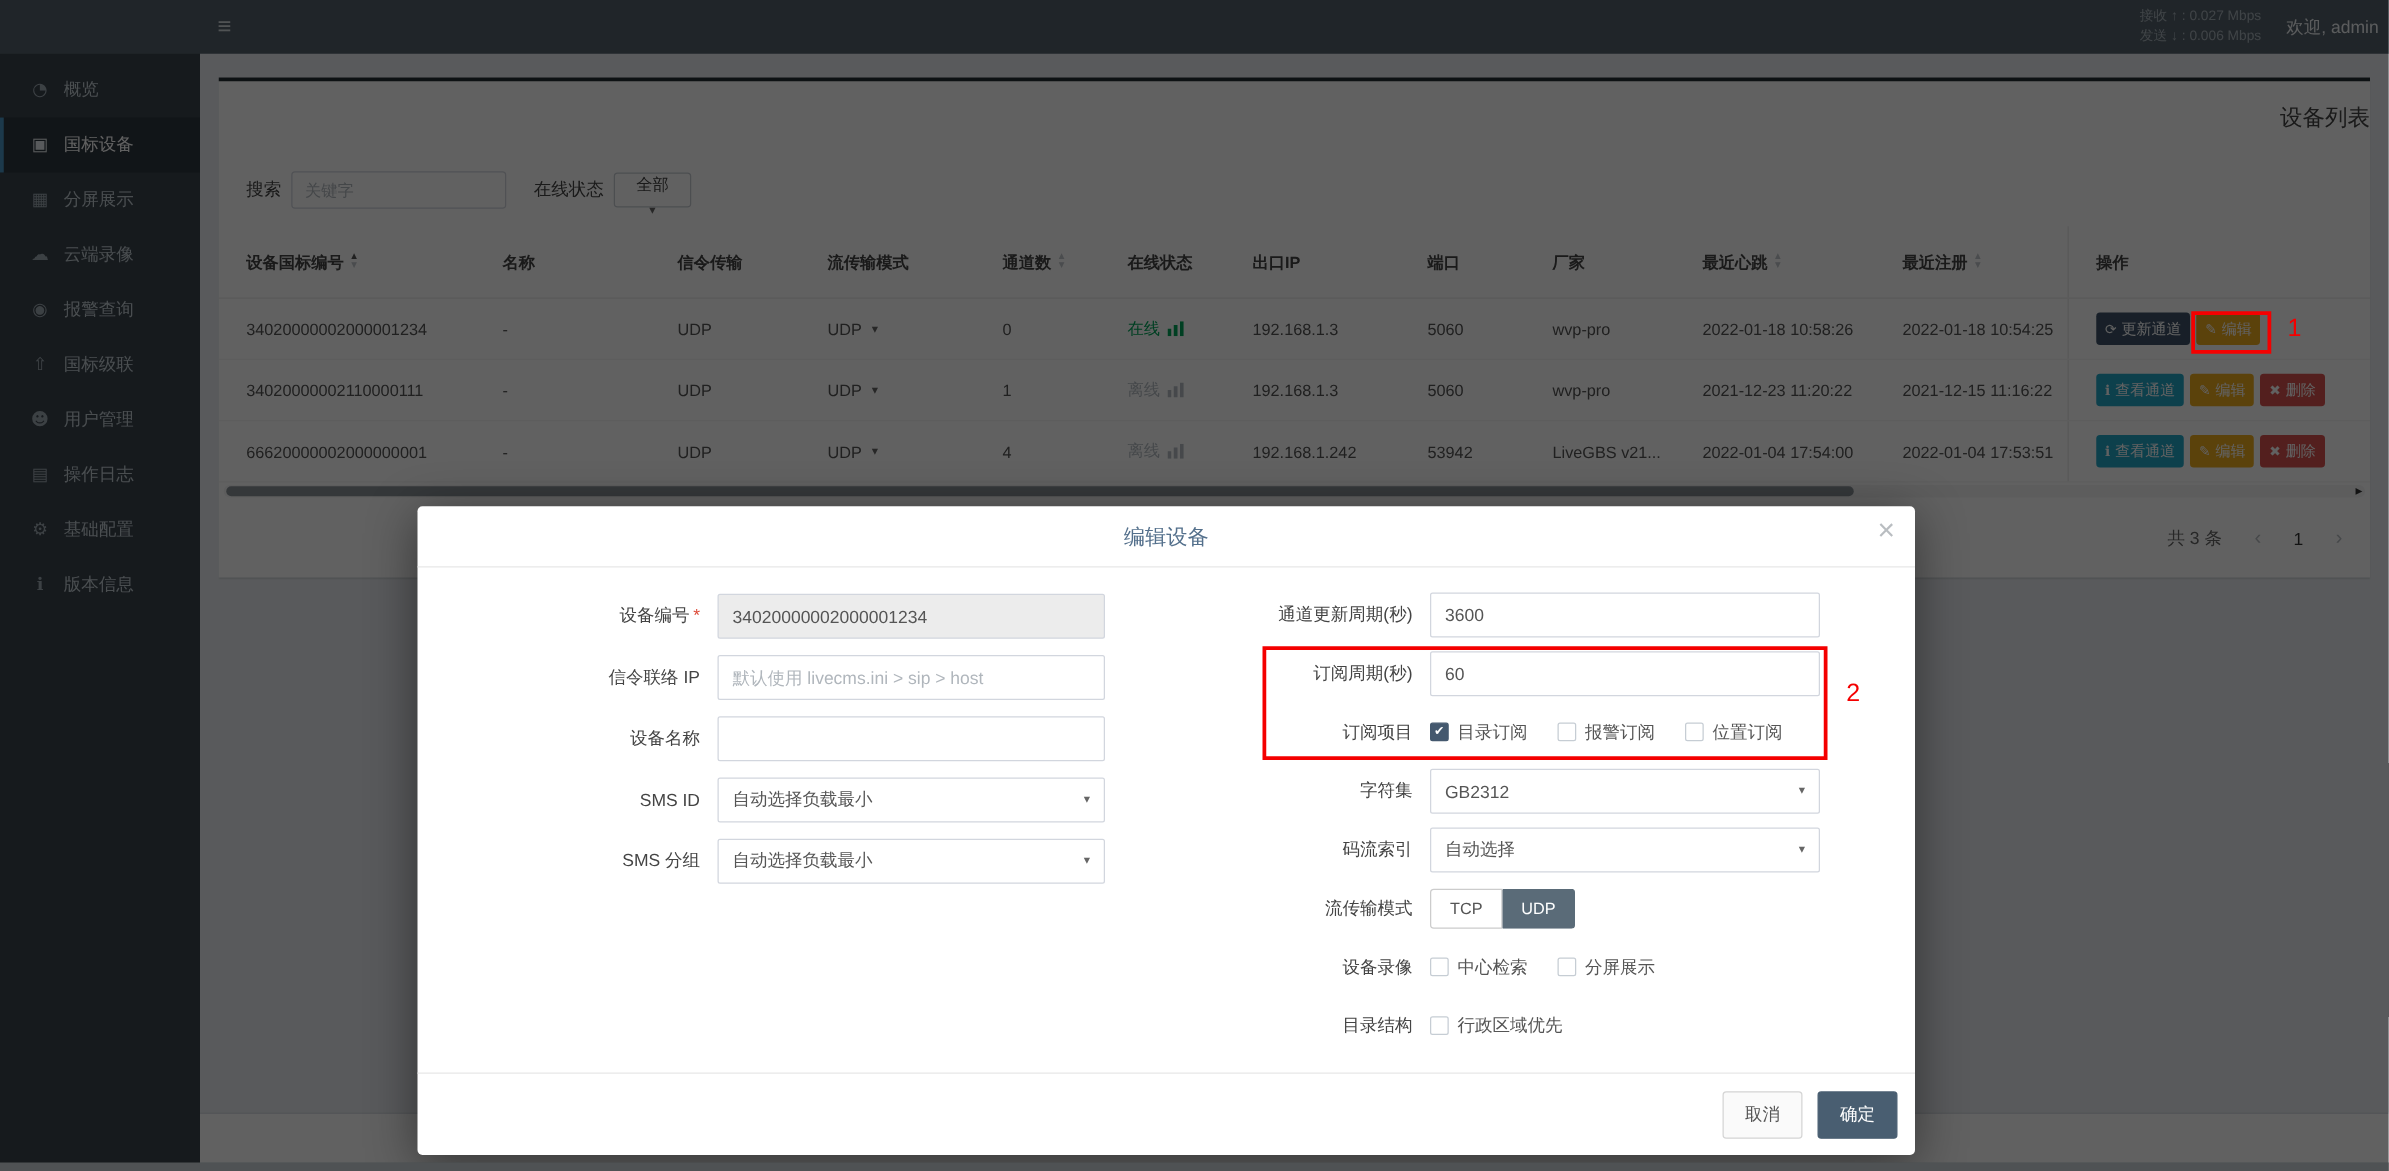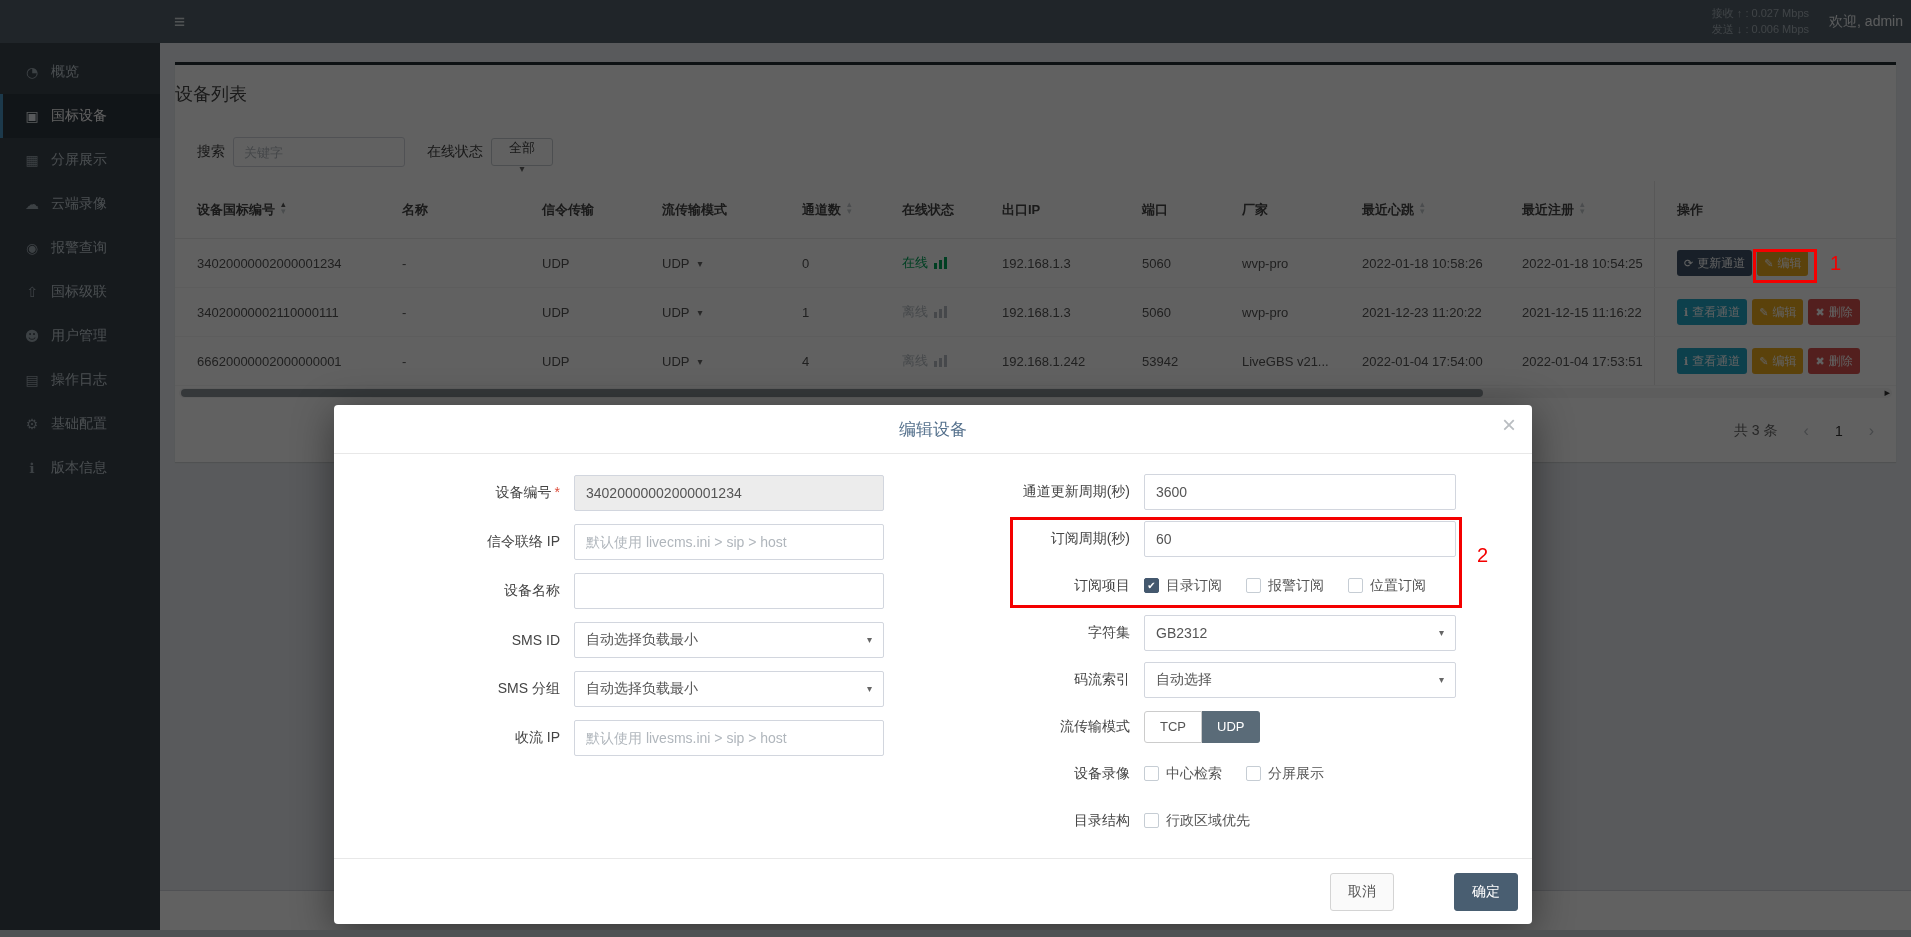--- a/index.html
+++ b/index.html
@@ -25,21 +25,21 @@
   .side-item{height:44px;display:flex;align-items:center;padding-left:19px;color:#c2cdd3;
              font-size:14px;cursor:pointer;border-left:3px solid transparent;}
   .side-item .sicon{width:20px;margin-right:9px;font-size:14px;text-align:center;
                     font-family:"DejaVu Sans",sans-serif;color:#9fabb3;}
   .side-item.active{background:#2f3840;border-left-color:var(--accent);color:#fff;}
   .side-item.active .sicon{color:#e7edf1;}
   
   .content{position:absolute;left:160px;top:43px;right:0;bottom:0;background:#e9edf1;}
   .box{position:absolute;left:15px;right:15px;top:19px;background:#fff;border-top:3px solid #222d32;
        box-shadow:0 1px 1px rgba(0,0,0,.1);}
-  .box-header{height:58px;display:flex;align-items:center;justify-content:flex-start;}
+  .box-header{height:58px;display:flex;align-items:center;justify-content:flex-end;}
   .page-title{font-size:18px;color:#444;}
   .toolbar{height:58px;display:flex;align-items:center;padding:0 22px;font-size:14px;color:#444;}
   .toolbar .lbl{margin-right:8px;}
   .search-input{width:172px;height:30px;border:1px solid #d2d6de;border-radius:3px;padding:0 10px;
                 font-size:13px;color:#555;font-family:inherit;}
   .search-input::placeholder{color:#b4bac0;}
   .gap{width:22px;}
   .mini-select{height:28px;min-width:62px;border:1px solid #c8cdd3;border-radius:3px;display:inline-flex;
                align-items:center;justify-content:space-between;padding:0 8px;font-size:13px;color:#444;
                cursor:pointer;background:#fff;gap:6px;flex-direction:column;}
@@ -112,21 +112,21 @@
   .segbtn{height:32px;padding:0 15px;font-size:13px;border:1px solid #ccc;background:#fff;color:#555;
           cursor:pointer;font-family:inherit;}
   .segbtn:first-child{border-radius:3px 0 0 3px;}
   .segbtn:last-child{border-radius:0 3px 3px 0;border-left:none;}
   .segbtn.active{background:#5a6b78;border-color:#5a6b78;color:#fff;}
   .modal-footer{position:absolute;left:0;right:0;bottom:0;height:66px;border-top:1px solid #e8e8e8;
                 display:flex;align-items:center;justify-content:flex-end;gap:12px;padding:0 14px;}
   .btn-cancel{height:38px;padding:0 17px;background:#fafafa;border:1px solid #d4d4d4;color:#555;
               border-radius:3px;font-size:14px;cursor:pointer;font-family:inherit;}
   .btn-ok{height:38px;padding:0 17px;background:var(--okbtn);border:1px solid var(--okbtn);color:#fff;
-          border-radius:3px;font-size:14px;cursor:pointer;font-family:inherit;margin-left:48px;}
+          border-radius:3px;font-size:14px;cursor:pointer;font-family:inherit;}
   
   .ann{position:absolute;z-index:100;}
   .ann-box{border:3px solid var(--red);}
   .ann-box1{left:1753px;top:249px;width:64px;height:34px;}
   .ann-num1{left:1830px;top:252px;}
   .ann-box2{left:1010px;top:517px;width:452px;height:91px;}
   .ann-num2{left:1477px;top:544px;}
   .ann-num{color:var(--red);font-size:20px;}
 </style>
 </head>
@@ -407,24 +407,20 @@
             <span class="caret">▾</span>
           </div>
         </div>
         <div class="mrow">
           <div class="mlabel">SMS 分组</div>
           <div class="fselect">
             <span>自动选择负载最小</span>
             <span class="caret">▾</span>
           </div>
         </div>
-        <div class="mrow">
-          <div class="mlabel">收流 IP</div>
-          <input class="finput" placeholder="默认使用 livesms.ini &gt; sip &gt; host" style="">
-        </div>
       </div>
     <div class="mcol right" id="modal-right">
         <div class="mrow">
           <div class="mlabel">通道更新周期(秒)</div>
           <input class="finput" value="3600" style="">
         </div>
         <div class="mrow">
           <div class="mlabel">订阅周期(秒)</div>
           <input class="finput" value="60" style="">
         </div>

